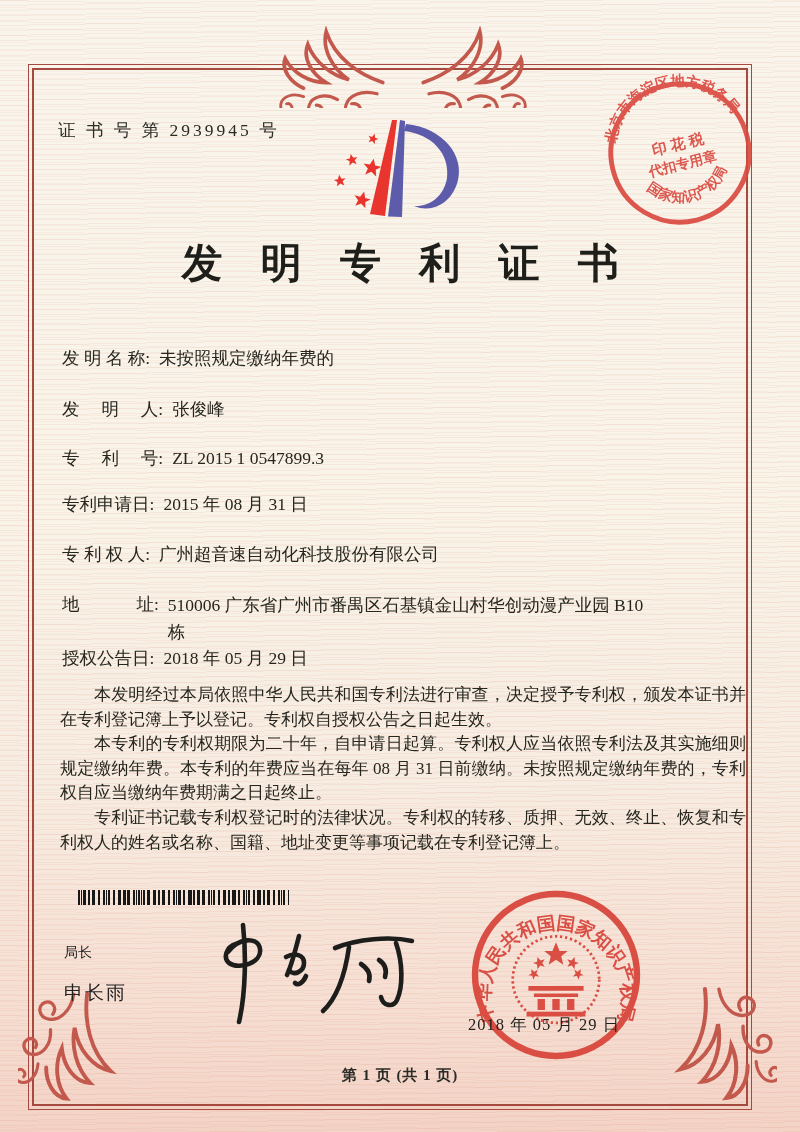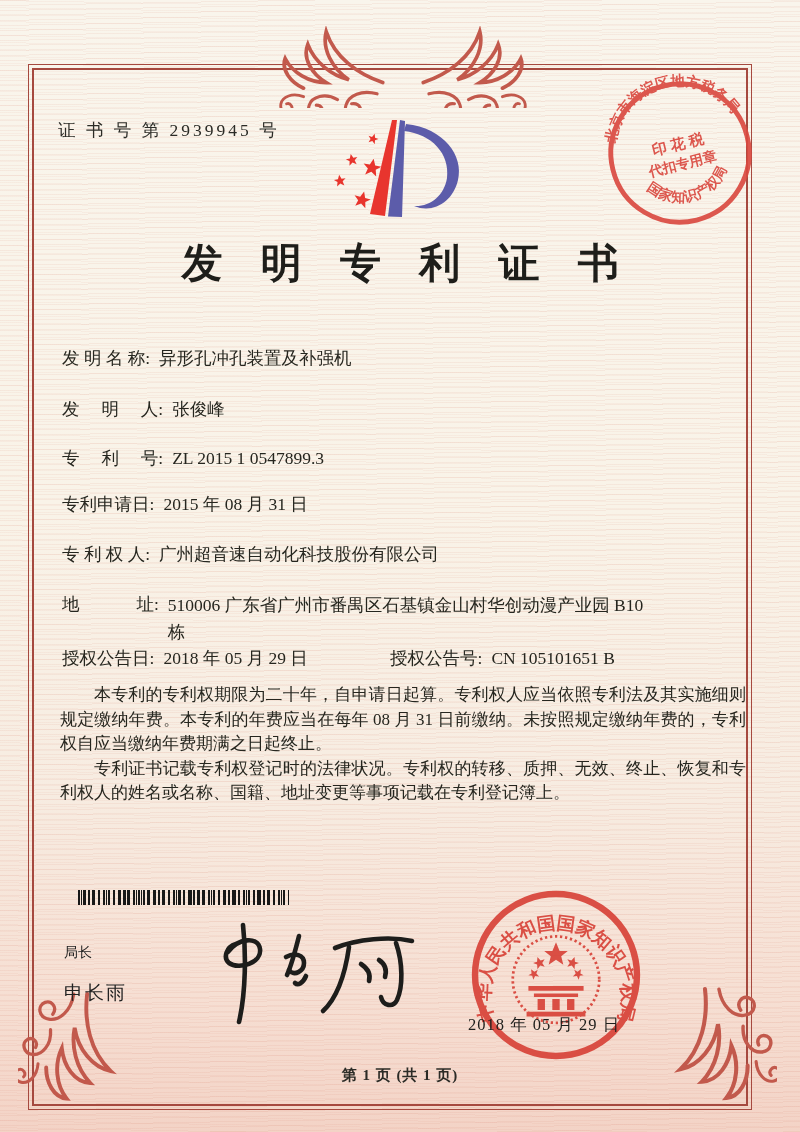--- a/index.html
+++ b/index.html
@@ -112,46 +112,44 @@
     </g>
     <path fill="#e8352e" d="M76,12 L81,12 L69,108 L54,106 Z"></path>
     <path fill="#5c5caa" d="M84,12 L89,13 L86,109 L72,108.5 Z"></path>
     <path fill="#5c5caa" d="M90,16 C128,20 148,48 142,72 C137,94 117,106 98,98 C114,99 128,88 131,70 C134,46 116,26 88,23 Z"></path>
   </svg>
 
   <div class="title">发 明 专 利 证 书</div>
 
   <div class="fields">
     <div class="frow" style="top:346px">
-      <span class="lab">发 明 名 称:</span><span class="val">异形孔冲孔装置及补强机</span>
+      <span class="lab">发 明 名 称:</span><span class="val">未按照规定缴纳年费的</span>
     </div>
     <div class="frow" style="top:397px">
       <span class="lab">发　 明　 人:</span><span class="val">张俊峰</span>
     </div>
     <div class="frow" style="top:446px">
       <span class="lab">专　 利　 号:</span><span class="val">ZL 2015 1 0547899.3</span>
     </div>
     <div class="frow" style="top:492px">
       <span class="lab">专利申请日:</span><span class="val">2015 年 08 月 31 日</span>
     </div>
     <div class="frow" style="top:542px">
       <span class="lab">专 利 权 人:</span><span class="val">广州超音速自动化科技股份有限公司</span>
     </div>
     <div class="frow" style="top:592px">
       <span class="lab" style="vertical-align:top">地　 　　址:</span><span class="val val-block">510006 广东省广州市番禺区石基镇金山村华创动漫产业园 B10 栋</span>
     </div>
     <div class="frow" style="top:646px;width:684px">
       <span class="lab">授权公告日:</span><span class="val">2018 年 05 月 29 日</span>
-      <span class="frow2">
-        <span class="lab">授权公告号:</span><span class="val">CN 105101651 B</span>
-      </span>
     </div>
   </div>
 
   <div class="paras">
+    <p>本发明经过本局依照中华人民共和国专利法进行审查，决定授予专利权，颁发本证书并在专利登记簿上予以登记。专利权自授权公告之日起生效。</p>
     <p>本专利的专利权期限为二十年，自申请日起算。专利权人应当依照专利法及其实施细则规定缴纳年费。本专利的年费应当在每年 08 月 31 日前缴纳。未按照规定缴纳年费的，专利权自应当缴纳年费期满之日起终止。</p>
     <p>专利证书记载专利权登记时的法律状况。专利权的转移、质押、无效、终止、恢复和专利权人的姓名或名称、国籍、地址变更等事项记载在专利登记簿上。</p>
   </div>
 
   <div class="barcode"></div>
 
   <div class="director-title">局长</div>
   <div class="director-name">申长雨</div>
 
   <svg class="sig" viewBox="0 0 236 118">

